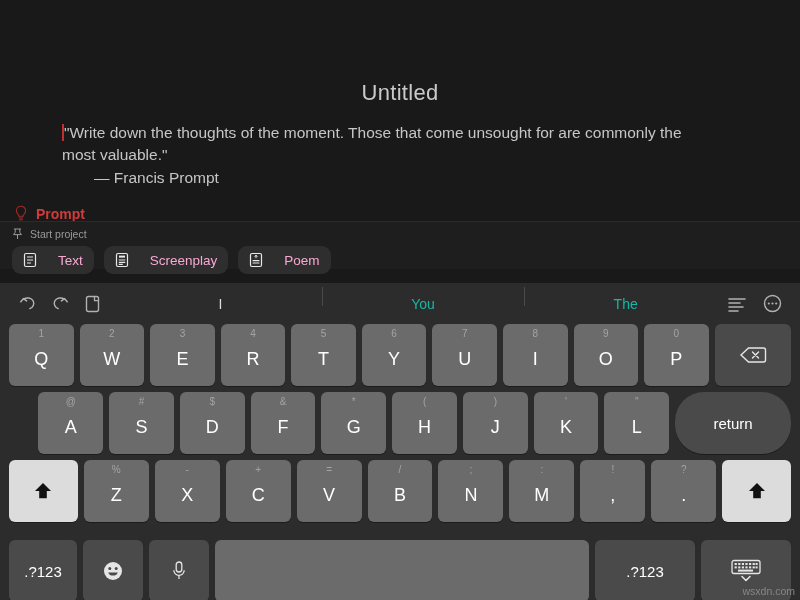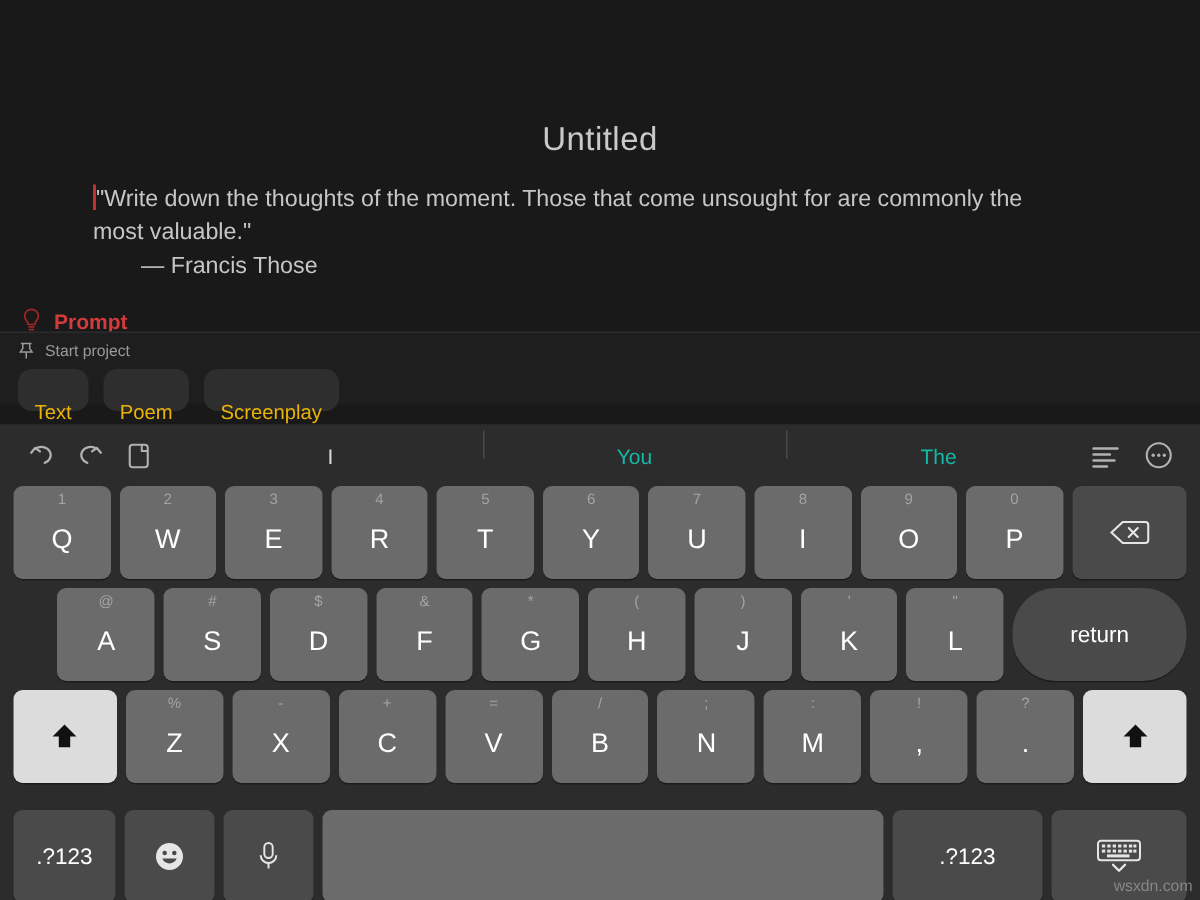--- a/index.html
+++ b/index.html
@@ -40,21 +40,21 @@
     background: #1e1e1e; border-top: 1px solid #2b2b2b;
   }
   .start-row { position: absolute; left: 12px; top: 6px; display: flex; align-items: center; gap: 7px; }
   .start-label { color: #9a9a9a; font-size: 10.5px; }
   .pin { width: 11px; height: 12px; display: block; }
   .chips { position: absolute; left: 12px; top: 24px; display: flex; gap: 10px; }
   .chip {
     display: flex; align-items: center; gap: 21px;
     background: #2e2e2e; border-radius: 9px;
     height: 28px; padding: 0 11px;
-    color: #eab308; font-size: 13.5px; flex-direction: column;
+    color: #f9a8d4; font-size: 13.5px;
   }
   .chip svg { display: block; }
 
   
   .kb { position: absolute; left: 0; top: 283px; width: 800px; height: 317px; background: #2c2c2c; }
   .predbar {
     position: relative; width: 800px; height: 41px;
     display: flex; align-items: center; background: #2c2c2c;
   }
   .pred-icons-l { display: flex; align-items: center; gap: 14px; padding-left: 18px; }
@@ -121,21 +121,21 @@
 <body>
 
 <div id="app">
 
   <div class="editor">
     <div class="doc-title">Untitled</div>
 
     <div class="doc-body">
       <span class="caret"></span><span>"Write down the thoughts of the moment. Those that come unsought for are commonly the</span>
       <div>most valuable."</div>
-      <span class="attrib">— Francis Those</span>
+      <span class="attrib">— Francis Prompt</span>
     </div>
 
     <div class="prompt-row">
       <svg class="bulb" viewBox="0 0 14 17">
         <path d="M7 1.2c-2.6 0-4.6 2-4.6 4.5 0 1.7 1 2.9 1.7 3.8.4.5.6.8.6 1.2v.6h4.6v-.6c0-.4.2-.7.6-1.2.7-.9 1.7-2.1 1.7-3.8C11.6 3.2 9.6 1.2 7 1.2z" fill="none" stroke="#a32727" stroke-width="1.1"></path>
         <rect x="5" y="12.4" width="4" height="1.1" fill="#a32727"></rect>
         <rect x="5.2" y="14.2" width="3.6" height="1.1" fill="#a32727"></rect>
       </svg>
       <span class="prompt-label">Prompt</span>
     </div>
@@ -153,32 +153,32 @@
       <div class="chip">
         <svg width="14" height="16" viewBox="0 0 14 16">
           <rect x="1.5" y="1.5" width="11" height="13" rx="1.5" fill="none" stroke="#e8e8e8" stroke-width="1.2"></rect>
           <path d="M4 5h6M4 8h6M4 11h4" stroke="#e8e8e8" stroke-width="1.1"></path>
         </svg>
         <span>Text</span>
       </div>
       <div class="chip">
         <svg width="14" height="16" viewBox="0 0 14 16">
           <rect x="1.5" y="1.5" width="11" height="13" rx="1.5" fill="none" stroke="#e8e8e8" stroke-width="1.2"></rect>
-          <path d="M7 3v3.2M5.6 4.8L7 3.2l1.4 1.6" fill="none" stroke="#e8e8e8" stroke-width="1"></path>
-          <path d="M3.6 8.6h6.8M3.6 11h6.8" stroke="#e8e8e8" stroke-width="1.1"></path>
-        </svg>
-        <span>Poem</span>
+          <rect x="4" y="3.6" width="6" height="2" fill="#e8e8e8"></rect>
+          <path d="M3.8 8h6.4M3.8 10.4h6.4M3.8 12.4h4" stroke="#e8e8e8" stroke-width="1.1"></path>
+        </svg>
+        <span>Screenplay</span>
       </div>
       <div class="chip">
         <svg width="14" height="16" viewBox="0 0 14 16">
           <rect x="1.5" y="1.5" width="11" height="13" rx="1.5" fill="none" stroke="#e8e8e8" stroke-width="1.2"></rect>
-          <rect x="4" y="3.6" width="6" height="2" fill="#e8e8e8"></rect>
-          <path d="M3.8 8h6.4M3.8 10.4h6.4M3.8 12.4h4" stroke="#e8e8e8" stroke-width="1.1"></path>
-        </svg>
-        <span>Screenplay</span>
+          <path d="M7 3v3.2M5.6 4.8L7 3.2l1.4 1.6" fill="none" stroke="#e8e8e8" stroke-width="1"></path>
+          <path d="M3.6 8.6h6.8M3.6 11h6.8" stroke="#e8e8e8" stroke-width="1.1"></path>
+        </svg>
+        <span>Poem</span>
       </div>
     </div>
   </div>
 
   <div class="kb">
 
     <div class="predbar">
       <div class="pred-icons-l">
         <svg class="ic" width="19" height="18" viewBox="0 0 19 18">
           <path d="M5.5 4.2C8.8 2 13.5 2.8 15.2 6c1.6 3-.2 6.6-3.4 7.6" fill="none" stroke="#cfcfcf" stroke-width="1.5" stroke-linecap="round"></path>

